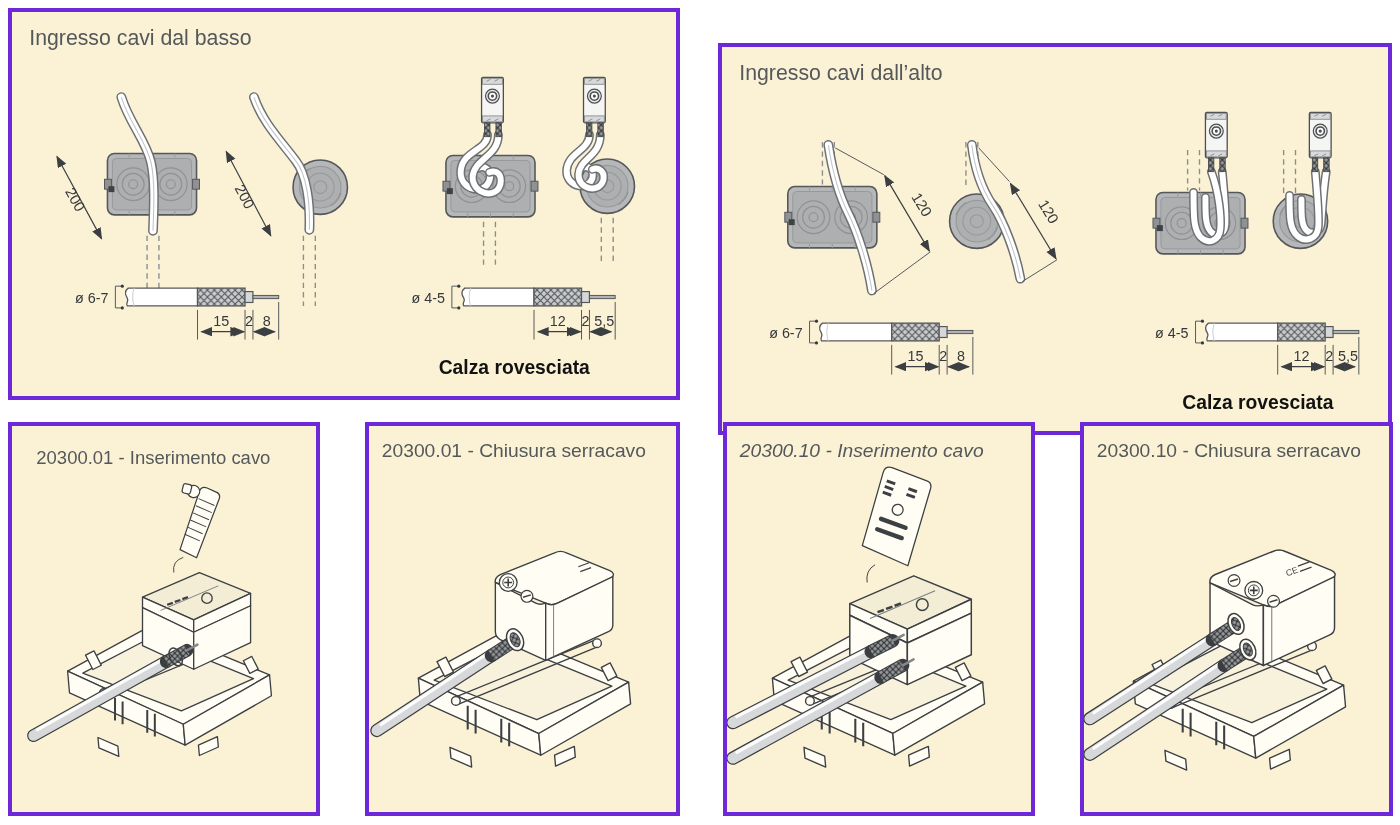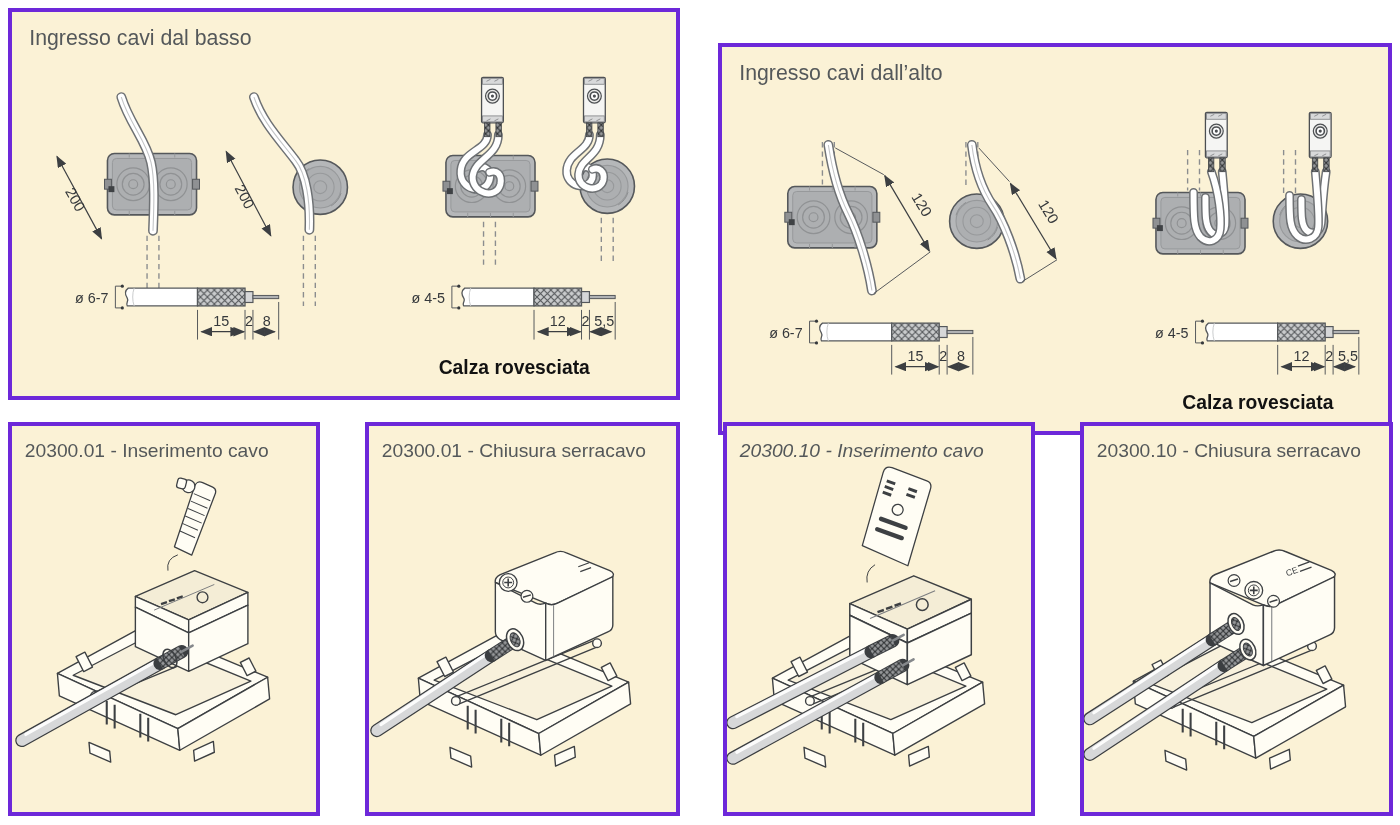--- a/index.html
+++ b/index.html
@@ -321,21 +321,21 @@
       <path class="dime" d="M623,323 L617,323"></path>
       <path class="dime" d="M620,323 L638,323"></path>
       <text class="dimtxt" x="584" y="317" text-anchor="middle">12</text>
       <text class="dimtxt" x="612" y="317" text-anchor="middle">2</text>
       <text class="dimtxt" x="631" y="317" text-anchor="middle">5,5</text>
       <text class="cap" x="540" y="366" text-anchor="middle">Calza rovesciata</text>
     </g>
   </svg>
 </div>
 
-<div class="panel" style="left:8px;top:422px;width:312px;height:394px;">
+<div class="panel" style="left:8px;top:422px;width:312px;height:394px;padding-left:12px;">
   <svg viewBox="0 0 308 390">
     <text class="stitle" x="13" y="31">20300.01 - Inserimento cavo</text>
     <g>
       <use href="#g-tray" x="38" y="170"></use>
       <use href="#g-bodyO" x="95" y="130"></use>
       <path class="isothin" d="M168,130 q-12,4 -10,16"></path>
       <use href="#g-flap01" transform="translate(182,52) rotate(14)"></use>
       <path class="bcabo" d="M10,318 L150,240"></path>
       <path class="bcabi" d="M10,318 L150,240"></path>
       <path class="bhl" d="M14,312 L146,238"></path>

